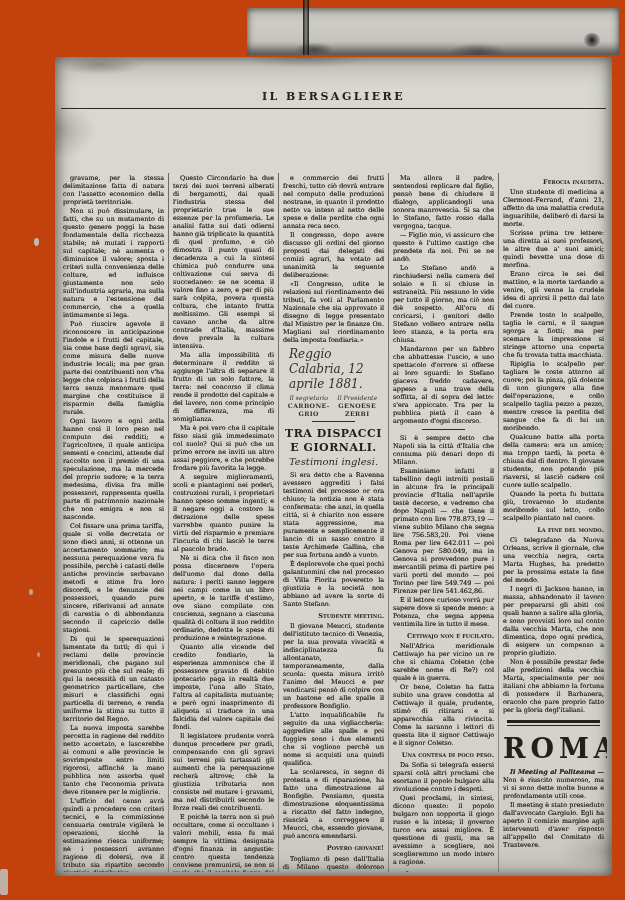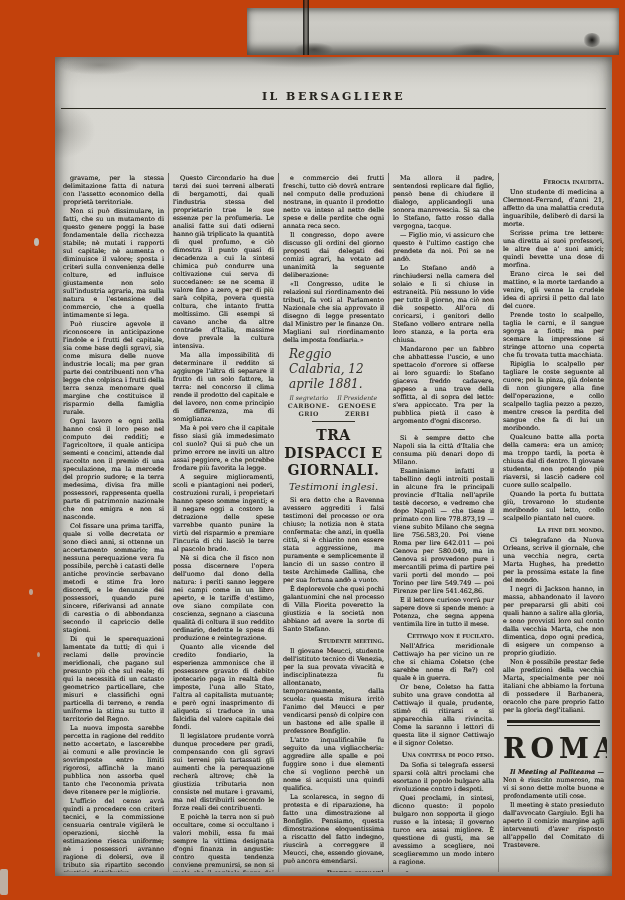--- a/index.html
+++ b/index.html
@@ -35,21 +35,21 @@
   .masthead{margin-top:33px;text-align:center;font-weight:bold;font-size:11px;
     letter-spacing:2.5px;color:#24221c;}
   .head-rule{margin:5px 6px 0 6px;height:0;border-top:1.3px solid #2a281f;}
   .cols{position:absolute;left:5px;right:5px;top:116px;bottom:4px;display:flex;}
   .col{flex:1 1 0;padding:1px 3px;overflow:hidden;color:#33312b;
     font-size:6.4px;line-height:1.25;text-align:justify;}
   .colrule{width:1px;background:linear-gradient(180deg,rgba(48,46,38,.65),rgba(48,46,38,.4));margin:0 1px;}
   .para{margin:0 0 1px 0;text-indent:7px;text-shadow:0 0 .35px rgba(45,43,36,.9);}
   .h-small{margin:4px 0 2px 0;text-align:right;font-size:6.6px;font-weight:bold;
     font-variant:small-caps;color:#26241e;text-indent:0;}
-  .h-section{margin:5px 0 1px 0;text-align:center;font-size:14px;font-weight:bold;
+  .h-section{margin:5px 0 1px 0;text-align:center;font-size:11px;font-weight:bold;
     letter-spacing:.5px;color:#23211b;}
   .h-sub{margin:0 0 3px 0;text-align:center;font-style:italic;font-size:10px;color:#2c2a24;}
   .h-display{margin:6px 0 2px 0;text-align:center;font-size:27px;font-weight:bold;
     letter-spacing:5px;color:#22201a;font-family:"DejaVu Serif",serif;}
   .sig-place{margin:3px 0 2px 6px;font-style:italic;font-size:12px;text-align:left;}
   .sig-row{display:flex;justify-content:space-between;margin:2px 2px 3px 2px;}
   .sig-cell{text-align:center;}
   .sig-role{font-style:italic;font-size:6.2px;}
   .sig-name{font-weight:bold;font-size:6.2px;letter-spacing:.4px;}
   .rule-short{width:42%;margin:4px auto;border-top:1px solid #302e26;height:0;}
@@ -141,21 +141,21 @@
           <p class="para">Quei proclami, in sintesi, dicono questo: il popolo bulgaro non sopporta il giogo russo e la intesa; il governo turco era assai migliore. È questione di gusti, ma se avessimo a scegliere, noi sceglieremmo un modo intero a ragione.</p>
           <h4 class="h-small">Incendi, uragani, cicloni disastrosi.</h4>
         </div>
       <div class="colrule"></div>
       <div class="col">
           <h4 class="h-small">Ferocia inaudita.</h4>
           <p class="para">Uno studente di medicina a Clermont-Ferrand, d'anni 21, affetto da una malattia creduta inguaribile, deliberò di darsi la morte.</p>
           <p class="para">Scrisse prima tre lettere: una diretta ai suoi professori, le altre due a' suoi amici; quindi bevette una dose di morfina.</p>
           <p class="para">Erano circa le sei del mattino, e la morte tardando a venire, gli venne la crudele idea di aprirsi il petto dal lato del cuore.</p>
           <p class="para">Prende tosto lo scalpello, taglia le carni, e il sangue sgorga a fiotti; ma per scemare la impressione si stringe attorno una coperta che fu trovata tutta macchiata.</p>
-          <p class="para">Ripiglia lo scalpello per tagliare le coste seguente al cuore; poi la pinza, già dolente di non giungere alla fine dell'operazione, e collo scalpello taglia pezzo a pezzo, mentre cresce la perdita del sangue che fa di lui un moribondo.</p>
+          <p class="para">Ripiglia lo scalpello per tagliare le coste attorno al cuore; poi la pinza, già dolente di non giungere alla fine dell'operazione, e collo scalpello taglia pezzo a pezzo, mentre cresce la perdita del sangue che fa di lui un moribondo.</p>
           <p class="para">Qualcuno batte alla porta della camera: era un amico; ma troppo tardi, la porta è chiusa dal di dentro. Il giovane studente, non potendo più riaversi, si lasciò cadere col cuore sullo scalpello.</p>
           <p class="para">Quando la porta fu buttata giù, trovarono lo studente moribondo sul letto, collo scalpello piantato nel cuore.</p>
           <h4 class="h-small">La fine del mondo.</h4>
           <p class="para">Ci telegrafano da Nuova Orleans, scrive il giornale, che una vecchia negra, certa Marta Hughes, ha predetto per la prossima estate la fine del mondo.</p>
           <p class="para">I negri di Jackson hanno, in massa, abbandonato il lavoro per prepararsi gli abiti coi quali hanno a salire alla gloria, e sono provvisti loro sul conto dalla vecchia Marta, che non dimentica, dopo ogni predica, di esigere un compenso a proprio giudizio.</p>
           <p class="para">Non è possibile prestar fede alle predizioni della vecchia Marta, specialmente per noi italiani che abbiamo la fortuna di possedere il Barbanera, oracolo che pare proprio fatto per la gloria degl'italiani.</p>
           <div class="rule-heavy"></div>
           <h2 class="h-display">ROMA.</h2>
           <p class="para lead-para"><span class="lead-title">Il Meeting al Politeama —</span> Non è riuscito numeroso, ma vi si sono dette molte buone e profondamente utili cose.</p>
           <p class="para">Il meeting è stato presieduto dall'avvocato Gargiulo. Egli ha aperto il comizio margine agli intervenuti d'aver risposto all'appello del Comitato di Trastevere.</p>

